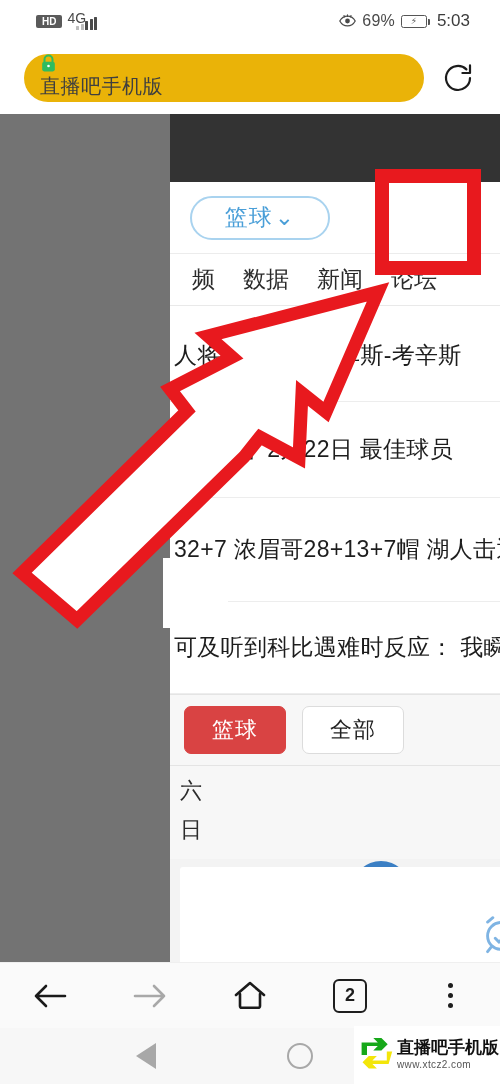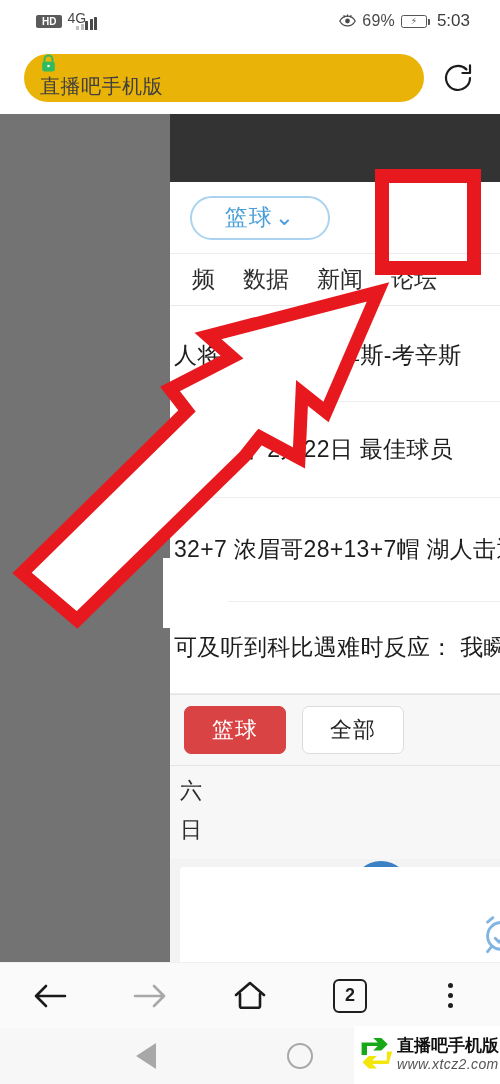--- a/index.html
+++ b/index.html
@@ -142,21 +142,21 @@
   .sq{ width:24px; height:24px; border:2.4px solid #a8a8a8; border-radius:3px; }
 
   
   .watermark{
     position:absolute; right:0; bottom:0; width:146px; height:58px;
     background:#ffffff; display:flex; align-items:center; padding-left:4px;
   }
   .wm-logo{ width:36px; height:36px; flex:0 0 auto; }
   .wm-text{ margin-left:3px; }
   .wm-name{ font-size:17px; font-weight:bold; color:#111111; letter-spacing:0; line-height:1.1; }
-  .wm-url{ font-size:14px; color:#555555; letter-spacing:.4px; line-height:1.3;font-style:italic; }
+  .wm-url{ font-size:10px; color:#555555; letter-spacing:.4px; line-height:1.3; }
 </style>
 </head>
 <body>
 
 <div id="screen">
 
   <div class="statusbar">
     <div class="sb-left">
       <span class="hd-badge">HD</span>
       <span class="sig-wrap">

